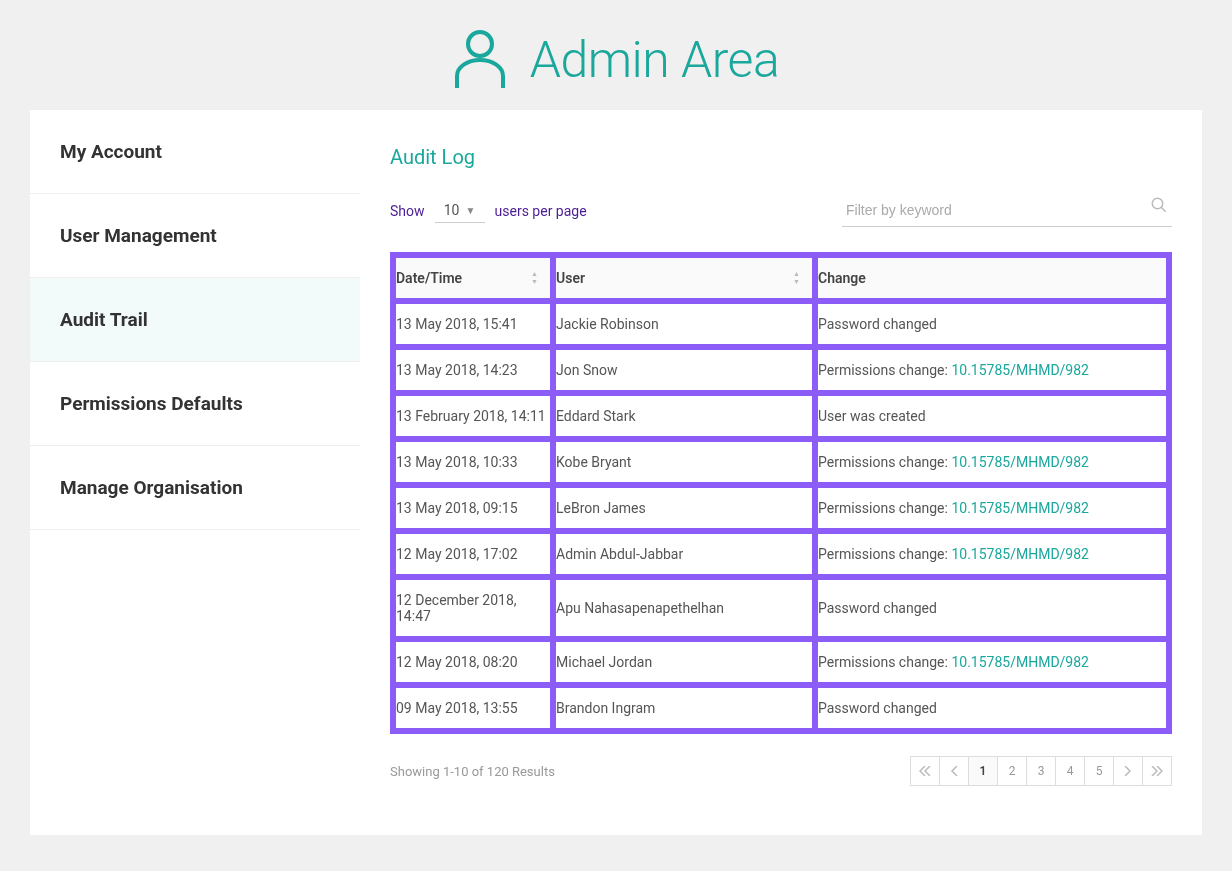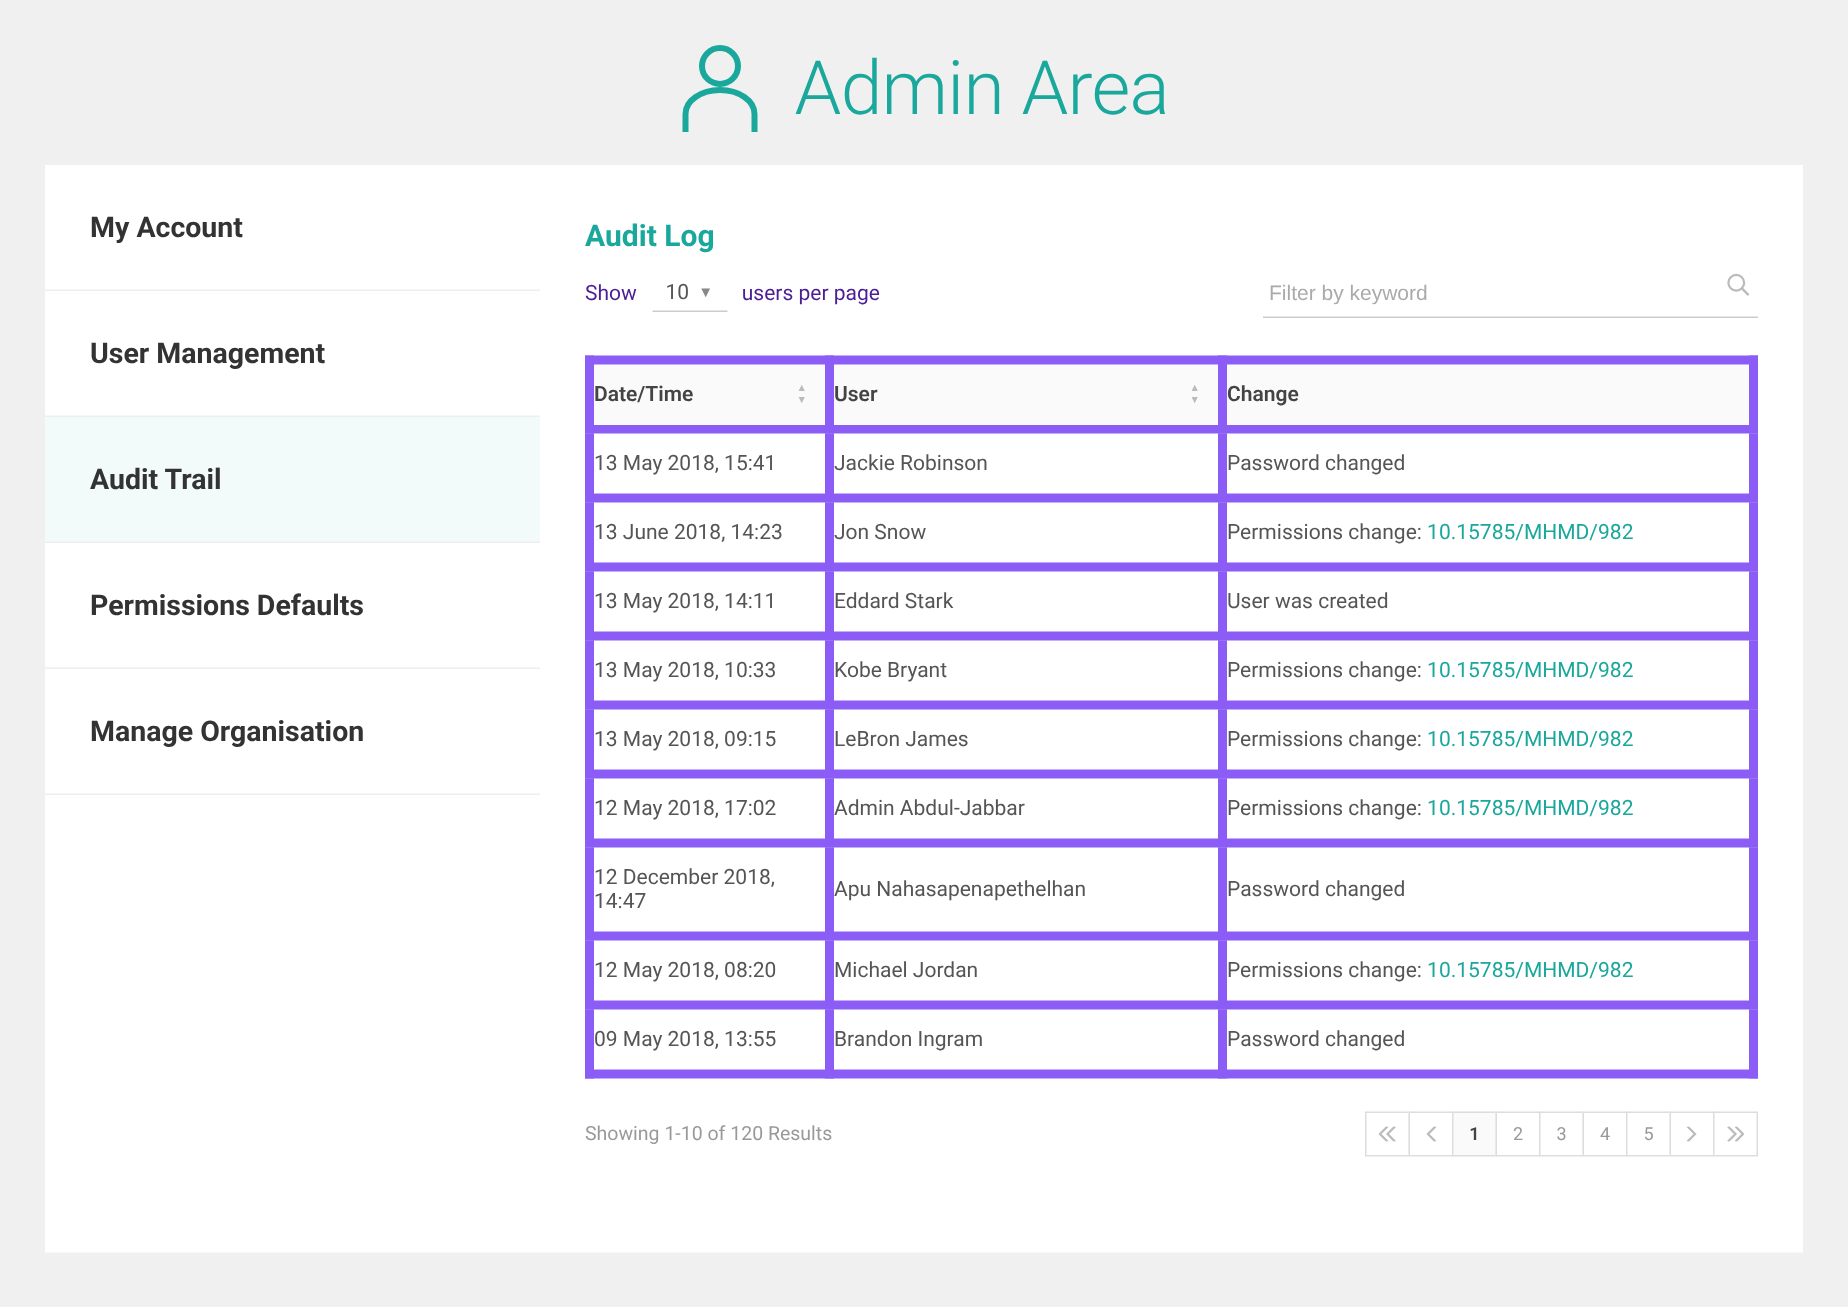--- a/index.html
+++ b/index.html
@@ -48,22 +48,22 @@
     }
     .content {
       flex: 1;
       background: #fff;
       padding: 35px 30px 30px 30px;
       min-height: 725px;
     }
     .content-title {
       font-size: 20px;
       color: #1aa79c;
-      font-weight: 700;
-      margin-bottom: 10px;
+      font-weight: 400;
+      margin-bottom: 25px;
     }
     .controls-row {
       display: flex;
       justify-content: space-between;
       align-items: center;
       margin-bottom: 25px;
       font-size: 14px;
       color: #999;
     }
     .left-controls {
@@ -246,26 +246,26 @@
           </th>
         </tr>
       </thead>
       <tbody id="audit-body">
           <tr>
             <td>13 May 2018, 15:41</td>
             <td>Jackie Robinson</td>
             <td>Password changed</td>
           </tr>
           <tr>
-            <td>13 June 2018, 14:23</td>
+            <td>13 May 2018, 14:23</td>
             <td>Jon Snow</td>
             <td>Permissions change: <a class="change-link" href="#">10.15785/MHMD/982</a></td>
           </tr>
           <tr>
-            <td>13 May 2018, 14:11</td>
+            <td>13 February 2018, 14:11</td>
             <td>Eddard Stark</td>
             <td>User was created</td>
           </tr>
           <tr>
             <td>13 May 2018, 10:33</td>
             <td>Kobe Bryant</td>
             <td>Permissions change: <a class="change-link" href="#">10.15785/MHMD/982</a></td>
           </tr>
           <tr>
             <td>13 May 2018, 09:15</td>

